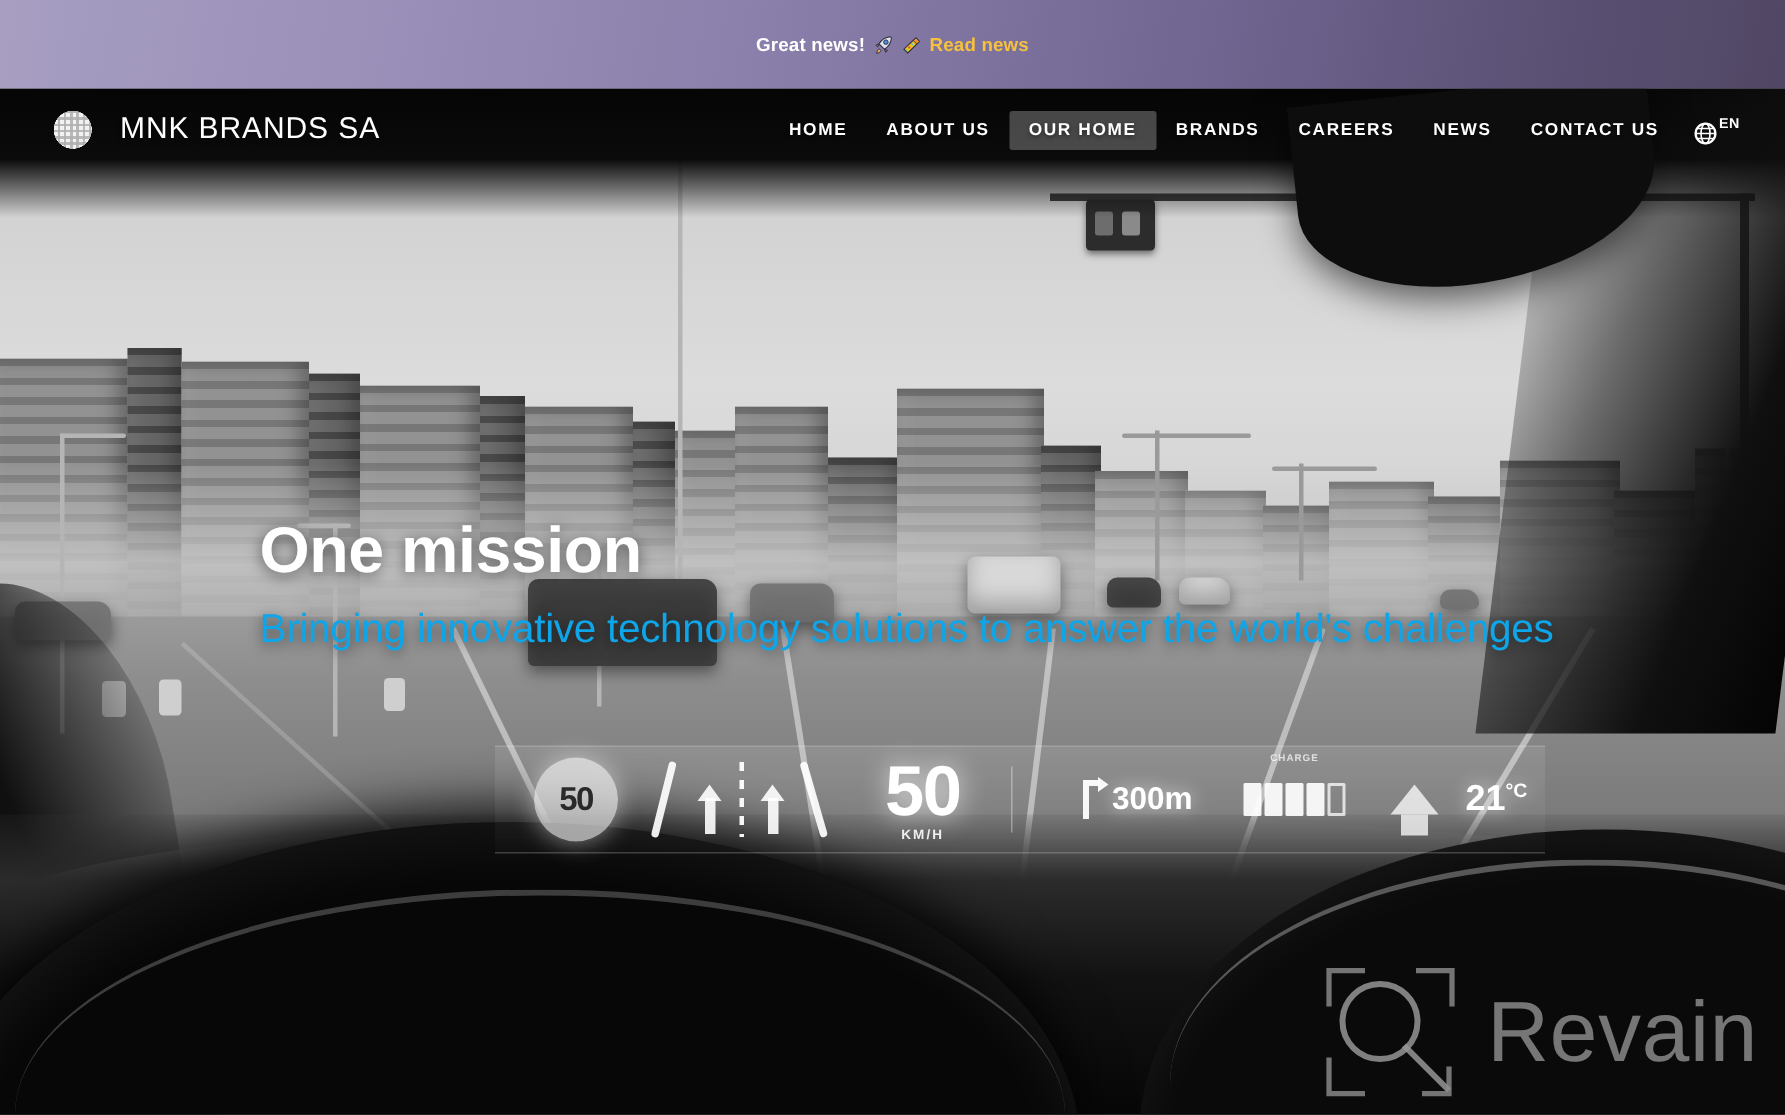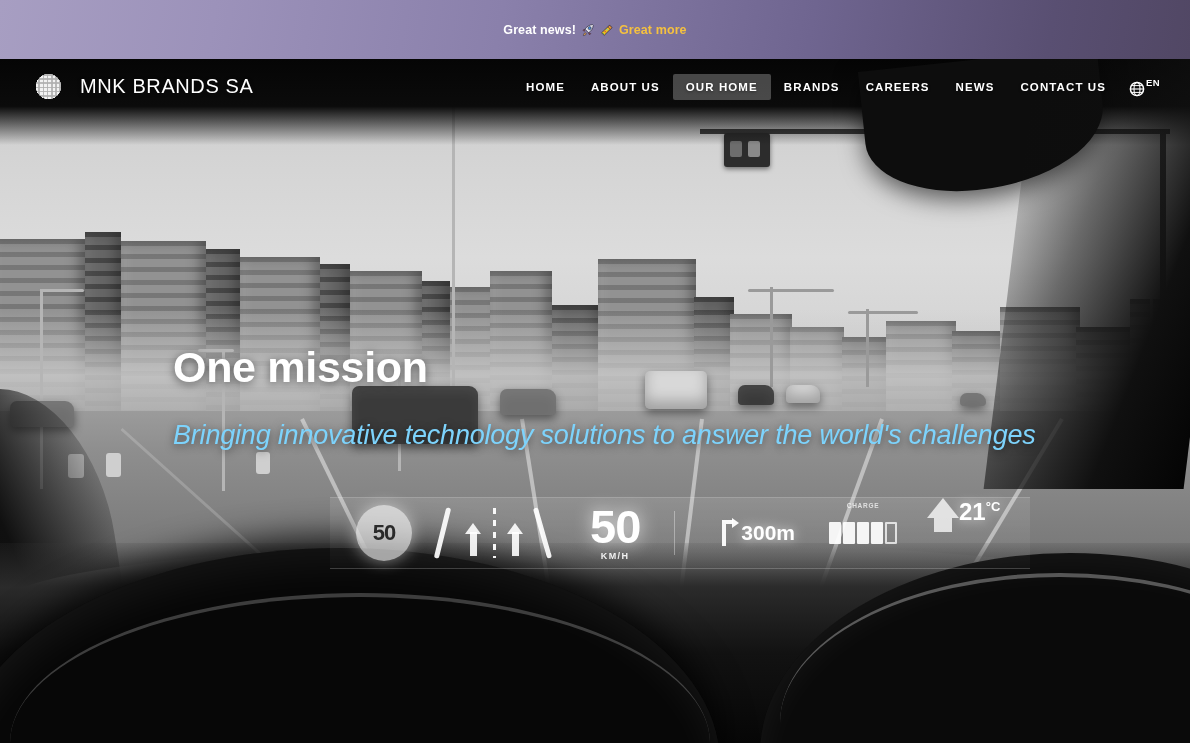--- a/index.html
+++ b/index.html
@@ -118,21 +118,21 @@
             text-shadow:0 1px 3px rgba(0,0,0,.45); }
   .nav-item.active { background:rgba(255,255,255,.26); border-radius:2px; }
   .lang { display:flex; align-items:flex-start; gap:1px; padding-left:10px; cursor:pointer; color:#fff; }
   .lang-globe { width:16px; height:16px; margin-top:4px; }
   .lang-code { font-size:9.5px; font-weight:bold; letter-spacing:.4px; }
 
   
   .hero-copy { position:absolute; left:173px; top:345px; z-index:20; }
   .hero-title { font-size:43px; font-weight:bold; color:#ffffff; letter-spacing:-.3px;
             text-shadow:0 2px 10px rgba(0,0,0,.55); line-height:1.05; }
-  .hero-sub { margin-top:30px; font-size:27px; font-style:italic; color:#7dd3fc; letter-spacing:-.2px;
+  .hero-sub { margin-top:14px; font-size:27px; color:#0ea5e9; letter-spacing:-.2px;
             text-shadow:0 2px 9px rgba(0,0,0,.55); white-space:nowrap; }
 
   
   .hud { position:absolute; left:330px; top:497px; width:700px; height:72px; z-index:18;
          background:linear-gradient(180deg,rgba(255,255,255,.10),rgba(255,255,255,.02));
          border-top:1px solid rgba(255,255,255,.22); border-bottom:1px solid rgba(255,255,255,.12);
          display:flex; align-items:center; filter:blur(.25px); }
   .hud-sep { width:1px; height:44px; background:rgba(255,255,255,.35); }
   .hud-cell { position:relative; height:100%; display:flex; align-items:center; justify-content:center; }
   .hud-label { position:absolute; top:4px; left:50%; transform:translateX(-50%);
@@ -163,21 +163,21 @@
          box-shadow:7px 0 0 -1px rgba(255,255,255,.0); }
   .nav-turn i { position:absolute; right:-3px; top:-2px; width:0;height:0;
          border-top:5px solid transparent; border-bottom:5px solid transparent; border-left:7px solid rgba(255,255,255,.95); }
   .nav-dist-val { font-size:21px; font-weight:bold; color:#fff; text-shadow:0 0 12px rgba(255,255,255,.7); }
 
   .charge { margin-left:34px; position:relative; display:flex; align-items:center; }
   .bat { display:flex; align-items:center; gap:2px; }
   .bat-cell { width:12px; height:22px; background:rgba(255,255,255,.92); border-radius:1px; }
   .bat-cell.empty { background:transparent; border:2px solid rgba(255,255,255,.75); }
 
-  .temp { margin-left:30px; display:flex; align-items:flex-start; gap:0; position:relative; }
+  .temp { margin-left:30px; display:flex; align-items:center; gap:18px; position:relative; }
   .temp-arrow { width:0;height:0; border-left:16px solid transparent; border-right:16px solid transparent;
          border-bottom:20px solid rgba(255,255,255,.75); position:relative; }
   .temp-arrow::after{ content:""; position:absolute; left:-9px; top:20px; width:18px; height:14px; background:rgba(255,255,255,.75); }
   .temp-val { font-size:24px; font-weight:bold; color:#fff; text-shadow:0 0 12px rgba(255,255,255,.7); }
   .temp-val sup { font-size:13px; }
 
   
   .watermark { position:absolute; right:18px; bottom:8px; display:flex; align-items:center; gap:18px;
          z-index:25; opacity:.62; }
   .wm-mark { width:94px; height:94px; position:relative; }
@@ -201,21 +201,21 @@
       </span>
       <span class="emoji">
         <svg width="14" height="14" viewBox="0 0 14 14">
           <path d="M9.6 2.2 12 4.6 4.2 12.3 1.6 9.8z" fill="#f0c419" stroke="#2b2b40" stroke-width=".7"></path>
           <path d="M9.6 2.2 12 4.6l-1.8 1.8-2.4-2.4z" fill="#e8903a" stroke="#2b2b40" stroke-width=".6"></path>
           <circle cx="5.2" cy="8.6" r=".8" fill="#d9534f"></circle>
           <circle cx="7.1" cy="6.6" r=".7" fill="#5bc0de"></circle>
           <circle cx="3.4" cy="10.6" r=".6" fill="#5cb85c"></circle>
         </svg>
       </span>
-      <a class="read-more" href="#">Great more</a>
+      <a class="read-more" href="#">Read news</a>
     </div>
   </div>
 
   <div class="hero">
 
     <div class="sky"></div>
 
     <div class="bld" style="left:-10px;  top:180px; width:95px;  height:250px;"></div>
     <div class="bld bld-dark" style="left:85px;  top:173px; width:36px;  height:257px;"></div>
     <div class="bld" style="left:121px; top:182px; width:85px;  height:248px;"></div>
@@ -366,14 +366,27 @@
     </div>
 
     <div class="temp hud-cell">
       <div class="temp-arrow"></div>
       <div class="temp-val">
         <span>21</span><sup>°C</sup>
       </div>
     </div>
   </div>
 
+  <div class="watermark">
+    <div class="wm-mark">
+      <svg width="94" height="94" viewBox="0 0 94 94">
+        <path d="M6 30 V6 H30" fill="none" stroke="rgba(225,225,225,.8)" stroke-width="3.5"></path>
+        <path d="M64 6 H88 V30" fill="none" stroke="rgba(225,225,225,.8)" stroke-width="3.5"></path>
+        <path d="M6 64 V88 H30" fill="none" stroke="rgba(225,225,225,.8)" stroke-width="3.5"></path>
+        <circle cx="40" cy="40" r="25" fill="none" stroke="rgba(235,235,235,.85)" stroke-width="4"></circle>
+        <line x1="56" y1="56" x2="86" y2="86" stroke="rgba(235,235,235,.85)" stroke-width="4"></line>
+        <path d="M86 70 V88 H68" fill="none" stroke="rgba(225,225,225,.8)" stroke-width="3.5"></path>
+      </svg>
+    </div>
+    <div class="wm-text">Revain</div>
+  </div>
 
 </div>
 
 </body></html>

